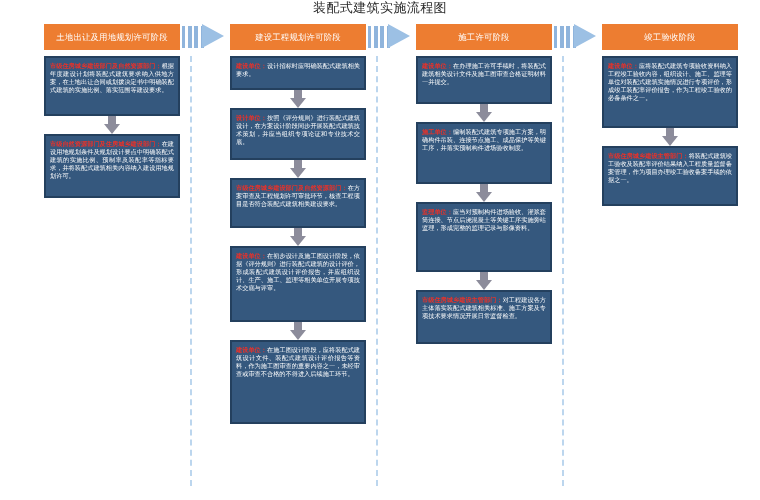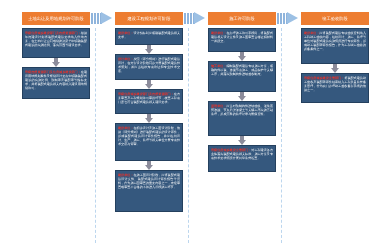--- a/index.html
+++ b/index.html
@@ -48,20 +48,21 @@
   .vconn .stem{position:absolute;left:50%;margin-left:-2px;top:0;width:4px;height:5px;background:#8C8C9B;}
   .vconn .head{position:absolute;left:50%;margin-left:-4.5px;top:4px;width:0;height:0;
     border-left:4.5px solid transparent;border-right:4.5px solid transparent;
     border-top:5px solid #8C8C9B;}
 </style>
 </head>
 <body>
 
 <div id="chart">
 
+  <div class="title">装配式建筑实施流程图</div>
 
   <div class="phase-band">
     <div class="phase" style="left:22px;width:68px;">土地出让及用地规划许可阶段</div>
     <div class="chev" style="left:91px;">
       <div class="bars"></div>
       <div class="tri"></div>
     </div>
 
     <div class="phase" style="left:115px;width:68px;">建设工程规划许可阶段</div>
     <div class="chev" style="left:184px;">

